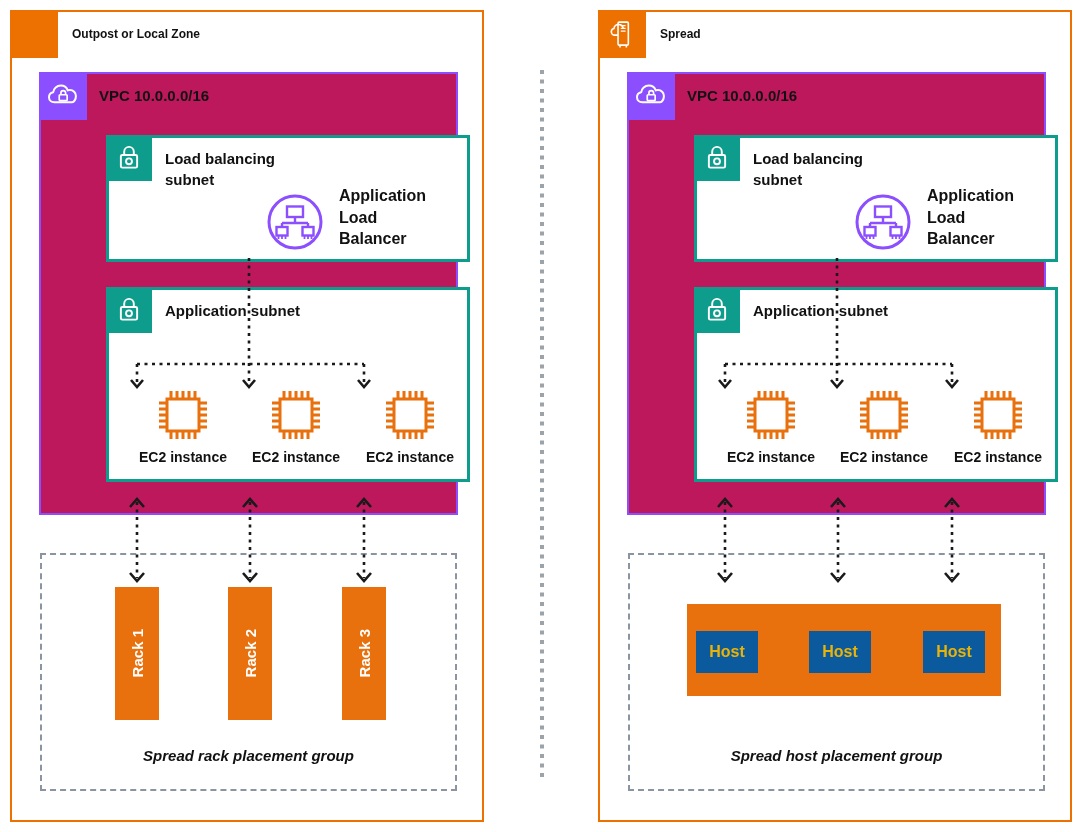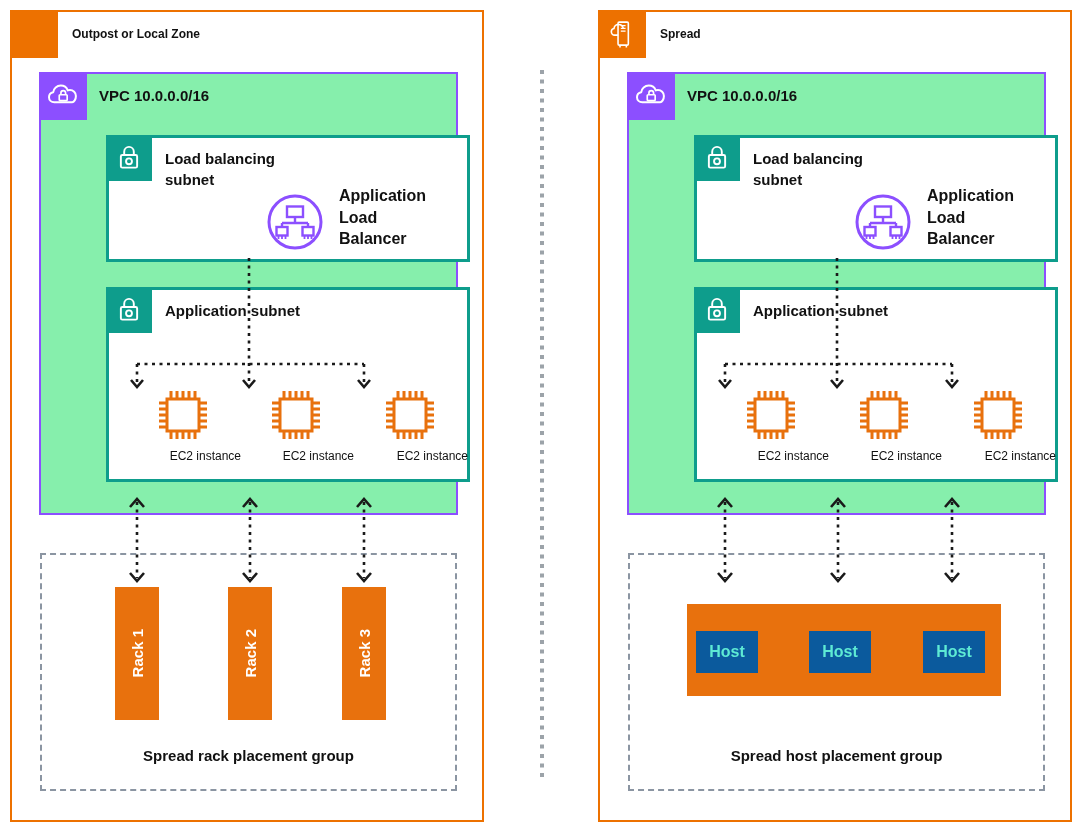--- a/index.html
+++ b/index.html
@@ -18,21 +18,21 @@
   .hdr-sq {
     position:absolute; left:-2px; top:-2px; width:48px; height:48px;
     background:#ED7100; display:flex; align-items:center; justify-content:center;
   }
   .hdr-label {
     position:absolute; left:60px; top:-2px; height:48px; line-height:48px;
     font-weight:700; font-size:12px; white-space:nowrap;
   }
   .vpc-box {
     position:absolute; left:27px; top:60px; width:419px; height:443px;
-    border:2px solid #8C4FFF; background:#86efac;
+    border:2px solid #8C4FFF; background:#be185d;
   }
   .vpc-sq {
     position:absolute; left:-2px; top:-2px; width:48px; height:48px;
     background:#8C4FFF; display:flex; align-items:center; justify-content:center;
   }
   .vpc-label {
     position:absolute; left:58px; top:-2px; height:48px; line-height:48px;
     font-weight:700; font-size:15px; white-space:nowrap;
   }
   .subnet {
@@ -49,44 +49,44 @@
     position:absolute; left:56px; top:10px; width:150px;
     font-weight:700; font-size:15px; line-height:1.4;
   }
   .alb-wrap { position:absolute; left:158px; top:56px; width:56px; height:56px; }
   .alb-label {
     position:absolute; left:230px; top:47px; width:110px;
     font-weight:700; font-size:16px; line-height:1.35;
   }
   .ec2 { position:absolute; top:97px; width:56px; height:56px; }
   .ec2-label {
-    position:absolute; top:159px; width:116px; text-align:right;
-    font-weight:400; font-size:12px; white-space:nowrap;
+    position:absolute; top:159px; width:116px; text-align:center;
+    font-weight:700; font-size:14px; white-space:nowrap;
   }
   .dashed-box {
     position:absolute; left:28px; top:541px; width:417px; height:238px;
     border:2px dashed #8B95A2; background:#ffffff;
   }
   .group-caption {
     position:absolute; left:0; top:192px; width:100%; text-align:center;
-    font-weight:700; font-size:15px;
+    font-weight:700; font-size:15px;font-style:italic;
   }
   .rack {
     position:absolute; top:32px; width:44px; height:133px; background:#E8710D;
     display:flex; align-items:center; justify-content:center;
   }
   .rack-text {
     writing-mode:vertical-rl; transform:rotate(180deg);
     color:#ffffff; font-weight:700; font-size:15px; white-space:nowrap;
   }
   .host-bar { position:absolute; left:57px; top:49px; width:314px; height:92px; background:#E8710D; }
   .host {
     position:absolute; top:27px; width:62px; height:42px; background:#0B5A9D;
     display:flex; align-items:center; justify-content:center;
-    color:#5eead4; font-weight:700; font-size:16px;
+    color:#eab308; font-weight:700; font-size:16px;
   }
   .connector { position:absolute; left:110px; top:242px; width:260px; height:140px; pointer-events:none; z-index:5; }
   .varrow { position:absolute; width:24px; height:92px; top:482px; pointer-events:none; z-index:5; }
   .divider { position:absolute; left:538px; top:68px; width:8px; height:712px; pointer-events:none; }
 </style>
 </head>
 <body>
 
 <div class="panel left">
   <div class="hdr-sq"></div>

